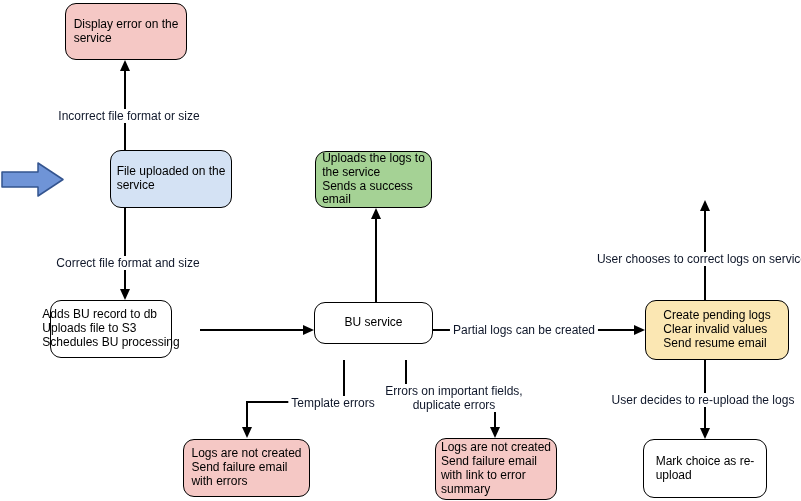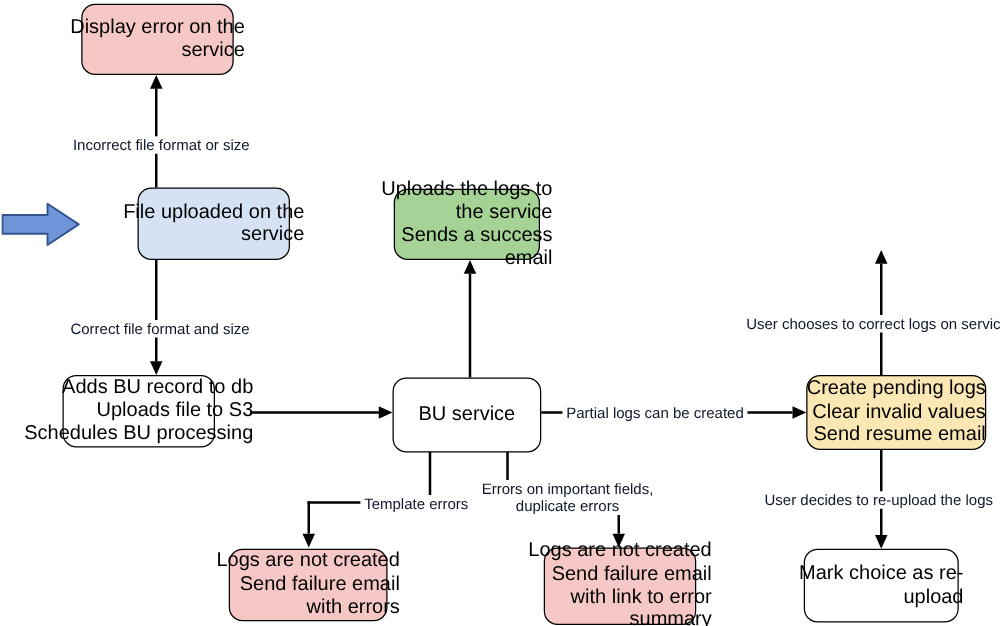--- a/index.html
+++ b/index.html
@@ -5,33 +5,33 @@
   html,body{margin:0;padding:0;background:#ffffff;}
   .canvas{
     position:relative; width:801px; height:501px; background:#ffffff;
     font-family:"Liberation Sans",sans-serif; color:#000; overflow:hidden;
   }
   
   .node{
     position:absolute; box-sizing:border-box;
     border:1.5px solid #000; border-radius:11px;
     display:flex; align-items:center; justify-content:center;
-    text-align:right; white-space:pre;
-    font-size:16px; line-height:1.15; color:#000;
+    text-align:left; white-space:pre;
+    font-size:12px; line-height:1.15; color:#000;
   }
   .f-pink  {background:#f5c8c5;}
   .f-blue  {background:#d4e2f4;margin-left:45px;}
   .f-green {background:#a5d295;}
   .f-yellow{background:#fbe7b3;}
   .f-white {background:#ffffff;}
 
   #n-display-error  {left:65px;  top:3px;   width:122px; height:57px;}
   #n-file-uploaded  {left:65px;  top:150px; width:122px; height:58px;}
   #n-adds-bu        {left:50px;  top:300px; width:122px; height:58px;}
-  #n-bu-service     {left:314px; top:302px; width:119px; height:60px;}
+  #n-bu-service     {left:314px; top:302px; width:119px; height:42px;}
   #n-uploads-logs   {left:315px; top:151px; width:117px; height:57px;}
   #n-logs-nc-1      {left:183px; top:439px; width:127px; height:58px;}
   #n-logs-nc-2      {left:435px; top:438px; width:122px; height:62px;}
   #n-create-pending {left:645px; top:300px; width:144px; height:60px;}
   #n-unpend         {left:646px; top:142px; width:119px; height:58px;}
   #n-mark-choice    {left:643px; top:439px; width:124px; height:59px;}
 
   
   .lh{position:absolute; height:1.5px; background:#000;}
   .lv{position:absolute; width:1.5px;  background:#000;}

